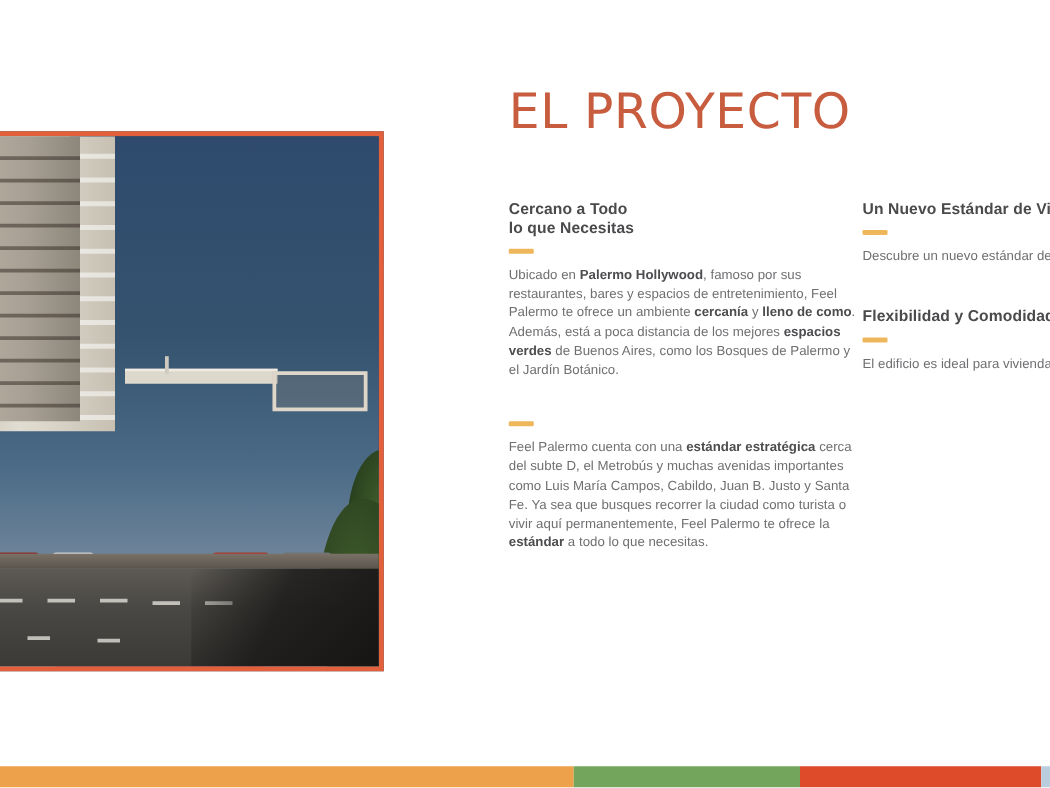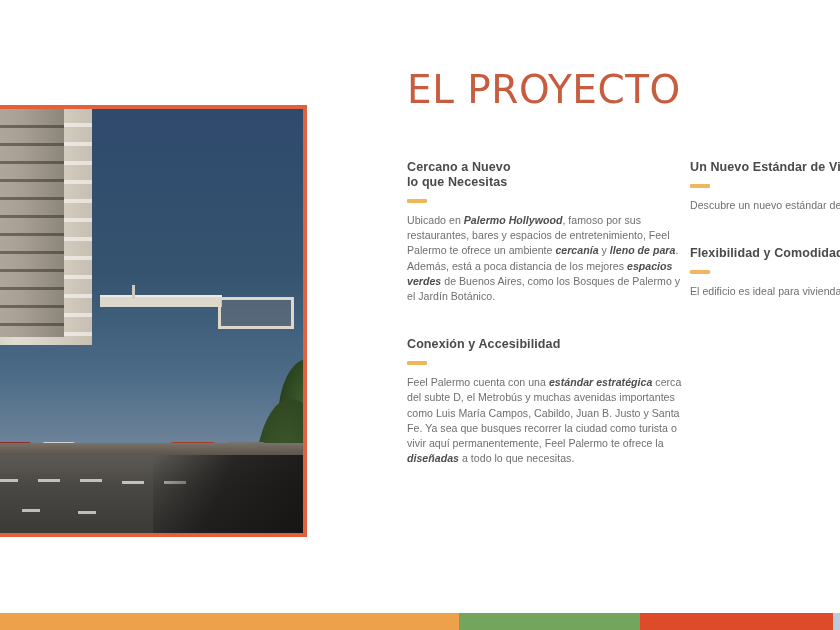--- a/index.html
+++ b/index.html
@@ -124,21 +124,21 @@
     color:#4a4a4c; letter-spacing:.1px; white-space:pre-line;
   }
   .rule {
     width:20px; height:4px; background:#efb75b;
     margin:9px 0 10px 0; border-radius:1px;
   }
   .block-body {
     font-size:10.6px; line-height:15.2px; color:#6f6f72;
     letter-spacing:.02px;
   }
-  .block-body b { color:#4d4d50; font-weight:bold;font-style:italic; }
+  .block-body b { color:#4d4d50; font-weight:bold; }
   .col:last-child .block-body,
   .col:last-child .block-title { white-space:nowrap; overflow:visible; }
 
   
   .bottom-bar {
     position:absolute; left:0; bottom:0; width:840px; height:17px;
     display:flex;
   }
   .seg-orange { width:459px; background:#eda14a; }
   .seg-green  { width:181px; background:#73a65c; }
@@ -231,30 +231,29 @@
 
   <div class="content">
 
     <div class="page-title">EL PROYECTO</div>
 
     <div class="cols">
 
       <div class="col">
 
         <div class="block">
-          <div class="block-title">Cercano a Nuevo
+          <div class="block-title">Cercano a Todo
 lo que Necesitas</div>
           <div class="rule"></div>
-          <div class="block-body">Ubicado en <b>Palermo Hollywood</b>, famoso por sus restaurantes, bares y espacios de entretenimiento, Feel Palermo te ofrece un ambiente <b>cercanía</b> y <b>lleno de para</b>. Además, está a poca distancia de los mejores <b>espacios verdes</b> de Buenos Aires, como los Bosques de Palermo y el Jardín Botánico.</div>
-        </div>
-
-        <div class="block">
-          <div class="block-title">Conexión y Accesibilidad</div>
-          <div class="rule"></div>
-          <div class="block-body">Feel Palermo cuenta con una <b>estándar estratégica</b> cerca del subte D, el Metrobús y muchas avenidas importantes como Luis María Campos, Cabildo, Juan B. Justo y Santa Fe. Ya sea que busques recorrer la ciudad como turista o vivir aquí permanentemente, Feel Palermo te ofrece la <b>diseñadas</b> a todo lo que necesitas.</div>
+          <div class="block-body">Ubicado en <b>Palermo Hollywood</b>, famoso por sus restaurantes, bares y espacios de entretenimiento, Feel Palermo te ofrece un ambiente <b>cercanía</b> y <b>lleno de como</b>. Además, está a poca distancia de los mejores <b>espacios verdes</b> de Buenos Aires, como los Bosques de Palermo y el Jardín Botánico.</div>
+        </div>
+
+        <div class="block">
+          <div class="rule"></div>
+          <div class="block-body">Feel Palermo cuenta con una <b>estándar estratégica</b> cerca del subte D, el Metrobús y muchas avenidas importantes como Luis María Campos, Cabildo, Juan B. Justo y Santa Fe. Ya sea que busques recorrer la ciudad como turista o vivir aquí permanentemente, Feel Palermo te ofrece la <b>estándar</b> a todo lo que necesitas.</div>
         </div>
 
       </div>
 
       <div class="col">
 
         <div class="block">
           <div class="block-title">Un Nuevo Estándar
 de Vida</div>
           <div class="rule"></div>

